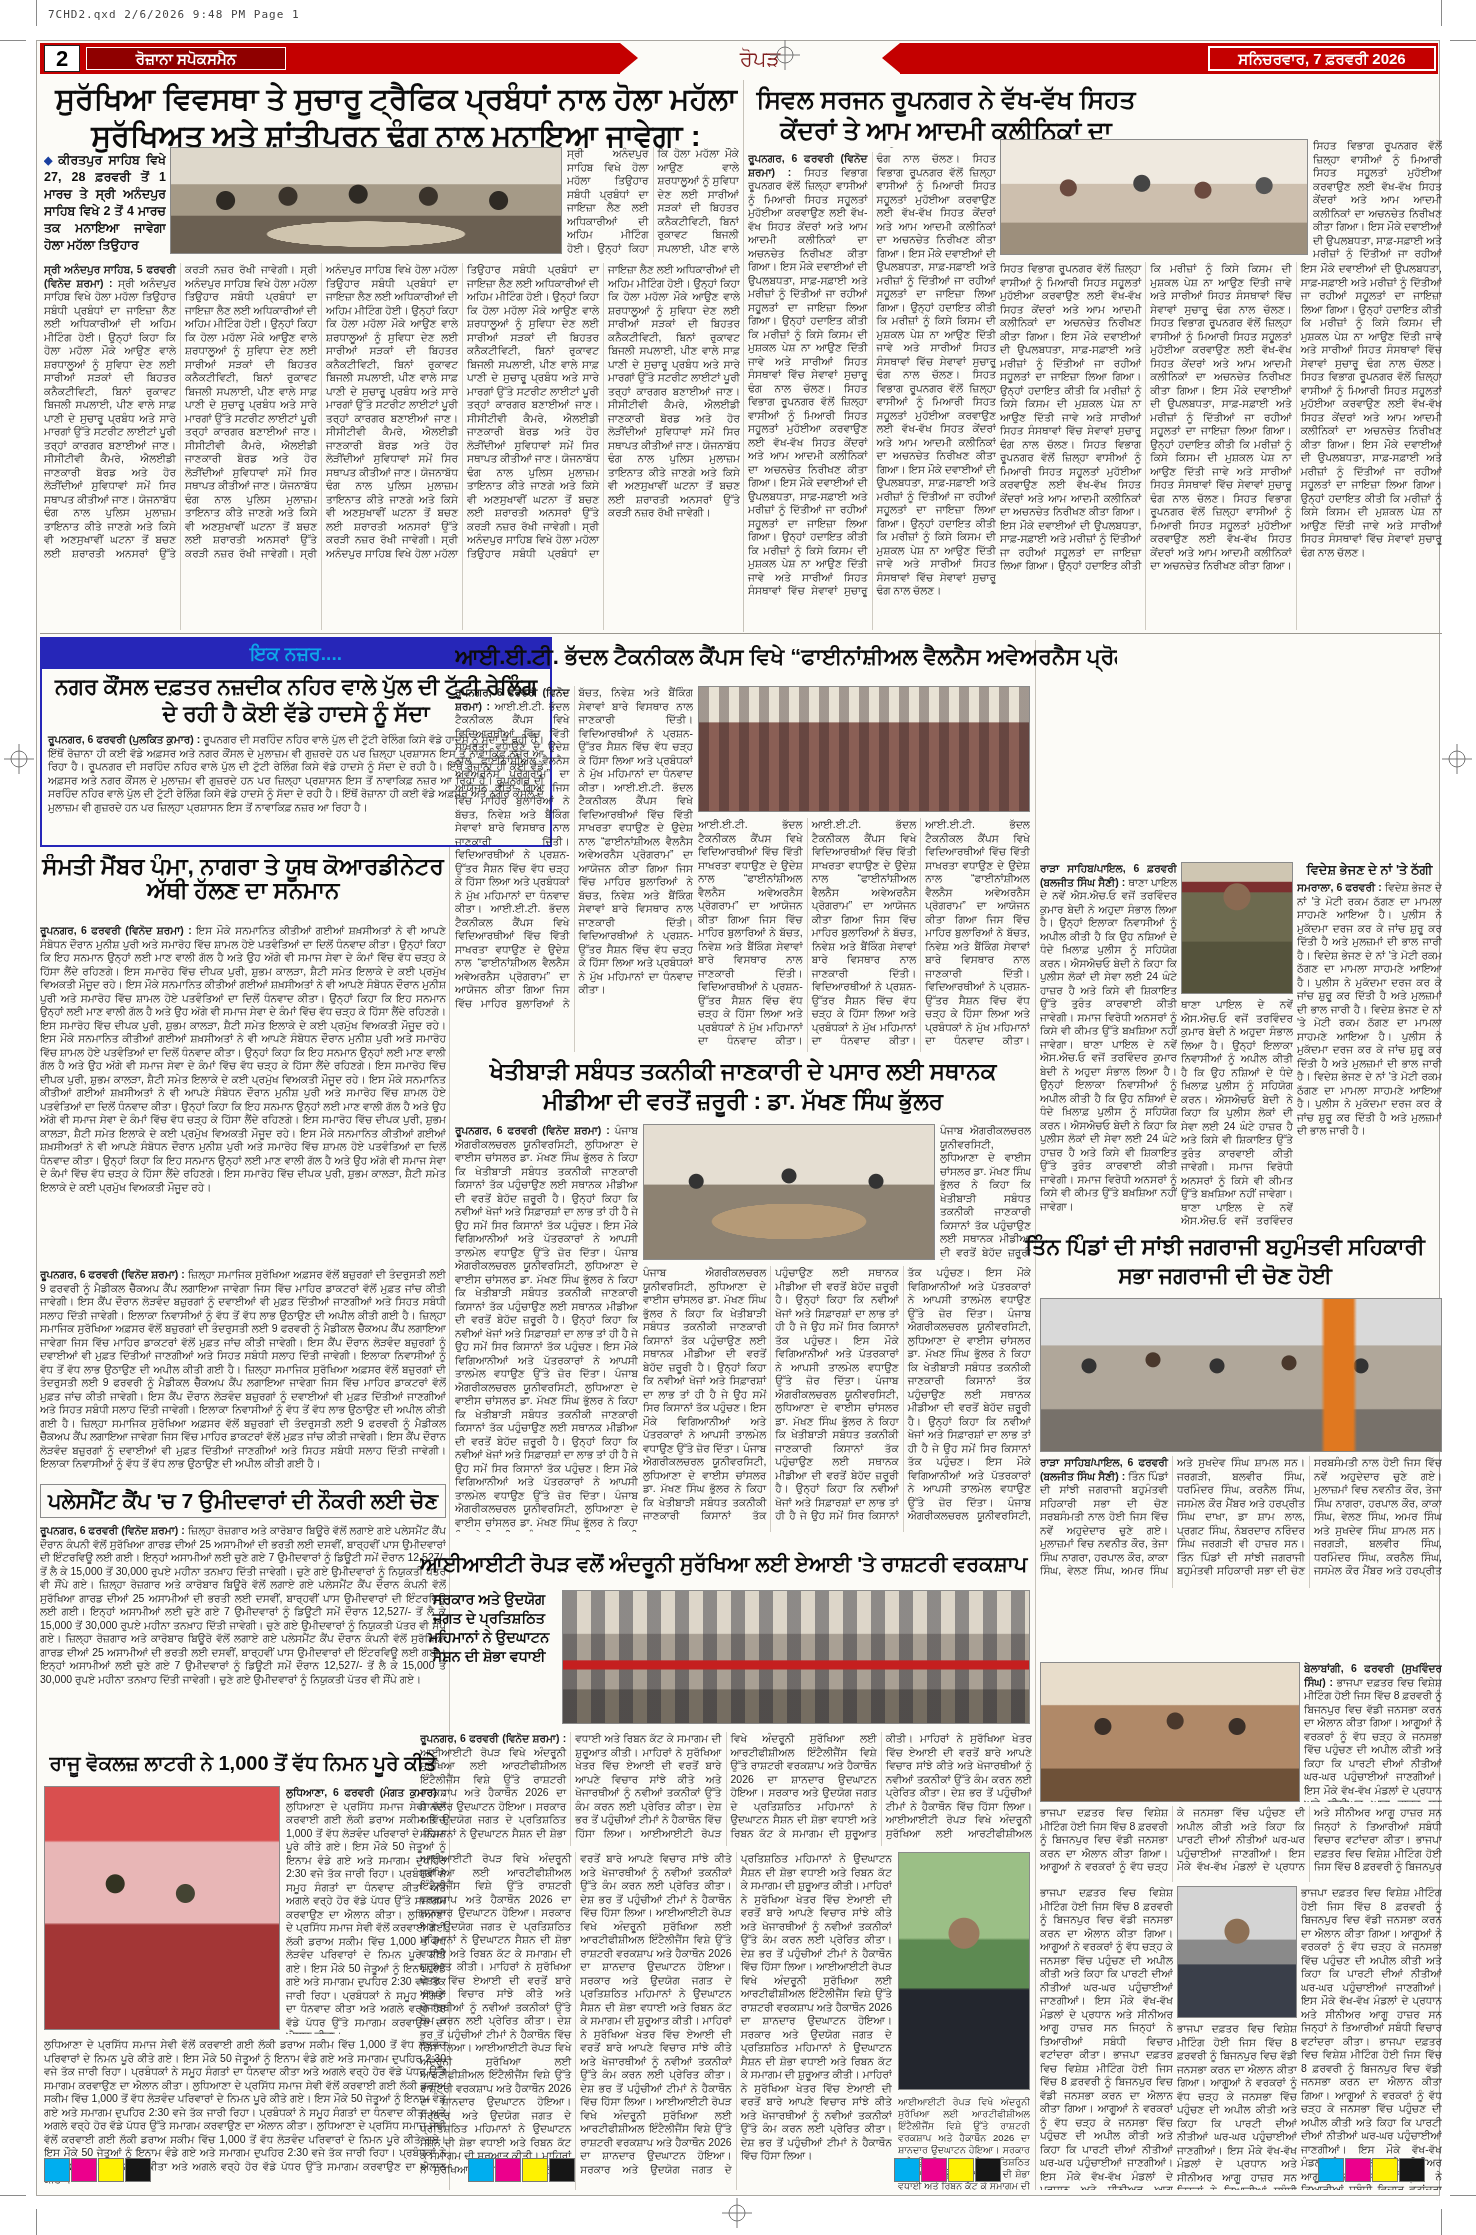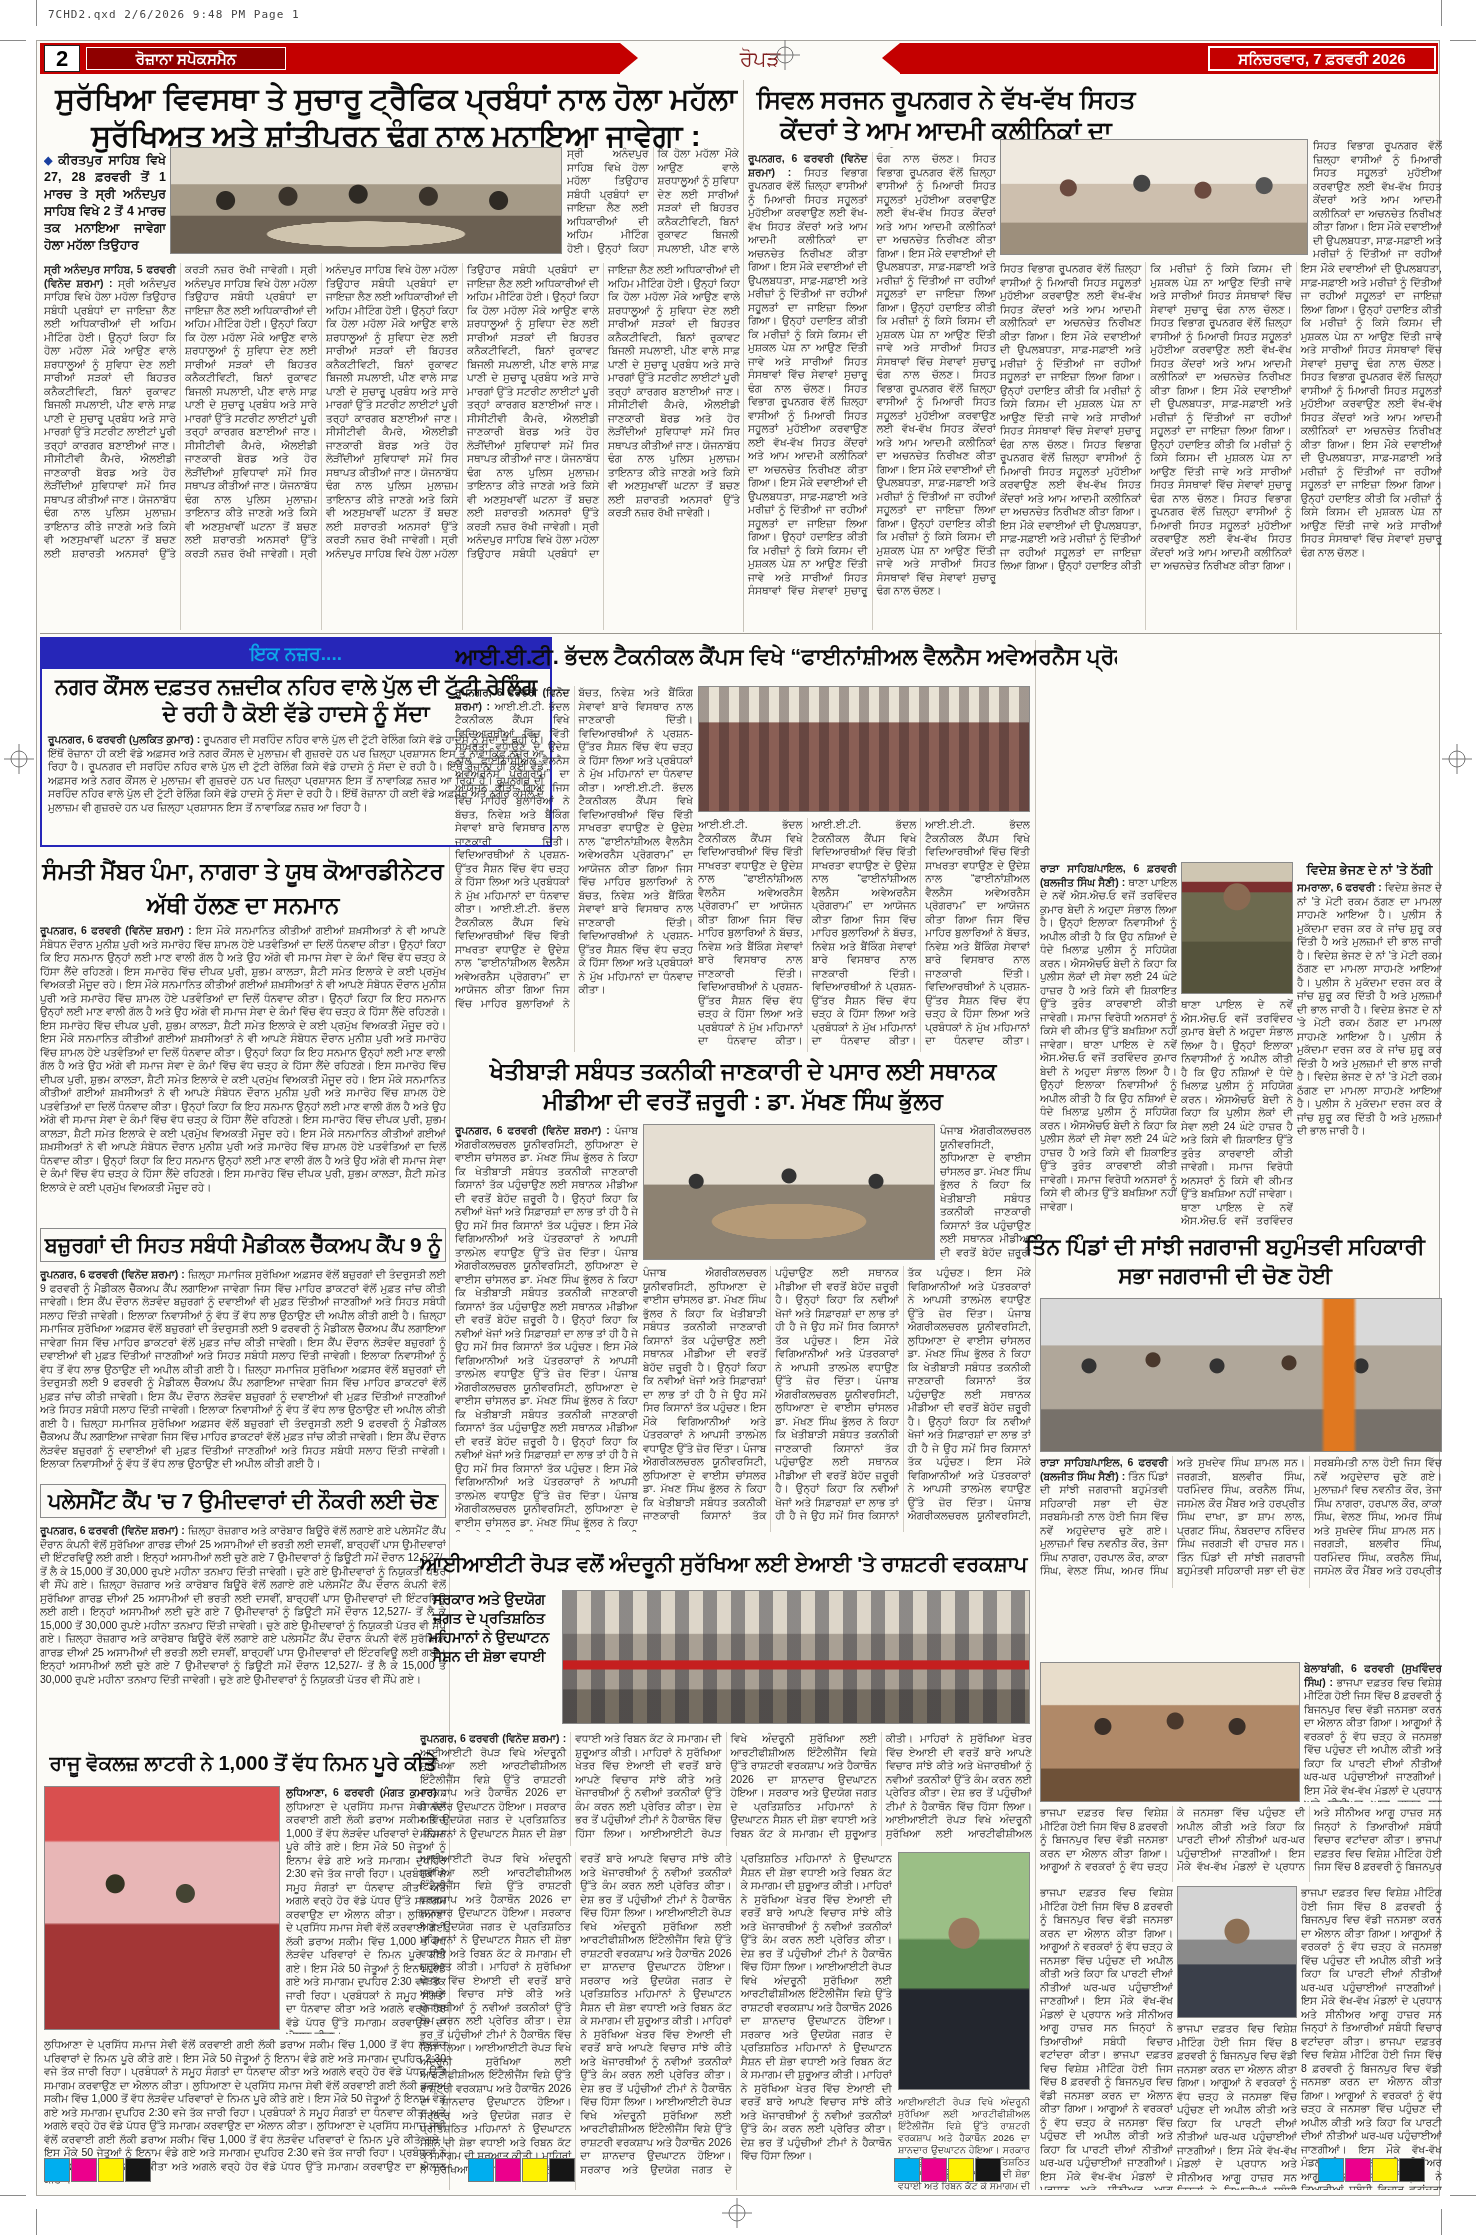--- a/index.html
+++ b/index.html
@@ -156,27 +156,26 @@
 
   <div class="abs nazar-box" style="left:40px;top:637px;width:512px;height:210px">
     <div class="nazar-title">ਇਕ ਨਜ਼ਰ....</div>
     <div class="headline" style="font-size:22px;line-height:27px;padding:4px 6px;height:62px">ਨਗਰ ਕੌਂਸਲ ਦਫ਼ਤਰ ਨਜ਼ਦੀਕ ਨਹਿਰ ਵਾਲੇ ਪੁੱਲ ਦੀ ਟੁੱਟੀ ਰੇਲਿੰਗ ਦੇ ਰਹੀ ਹੈ ਕੋਈ ਵੱਡੇ ਹਾਦਸੇ ਨੂੰ ਸੱਦਾ</div>
     <div class="body-text" style="padding:2px 6px;height:106px">
       <b class="dl">ਰੂਪਨਗਰ, 6 ਫਰਵਰੀ (ਪੁਲਕਿਤ ਕੁਮਾਰ) :</b>
       <span>ਰੂਪਨਗਰ ਦੀ ਸਰਹਿੰਦ ਨਹਿਰ ਵਾਲੇ ਪੁੱਲ ਦੀ ਟੁੱਟੀ ਰੇਲਿੰਗ ਕਿਸੇ ਵੱਡੇ ਹਾਦਸੇ ਨੂੰ ਸੱਦਾ ਦੇ ਰਹੀ ਹੈ। ਇੱਥੋਂ ਰੋਜ਼ਾਨਾ ਹੀ ਕਈ ਵੱਡੇ ਅਫ਼ਸਰ ਅਤੇ ਨਗਰ ਕੌਂਸਲ ਦੇ ਮੁਲਾਜ਼ਮ ਵੀ ਗੁਜ਼ਰਦੇ ਹਨ ਪਰ ਜ਼ਿਲ੍ਹਾ ਪ੍ਰਸ਼ਾਸਨ ਇਸ ਤੋਂ ਨਾਵਾਕਿਫ਼ ਨਜ਼ਰ ਆ ਰਿਹਾ ਹੈ। ਰੂਪਨਗਰ ਦੀ ਸਰਹਿੰਦ ਨਹਿਰ ਵਾਲੇ ਪੁੱਲ ਦੀ ਟੁੱਟੀ ਰੇਲਿੰਗ ਕਿਸੇ ਵੱਡੇ ਹਾਦਸੇ ਨੂੰ ਸੱਦਾ ਦੇ ਰਹੀ ਹੈ। ਇੱਥੋਂ ਰੋਜ਼ਾਨਾ ਹੀ ਕਈ ਵੱਡੇ ਅਫ਼ਸਰ ਅਤੇ ਨਗਰ ਕੌਂਸਲ ਦੇ ਮੁਲਾਜ਼ਮ ਵੀ ਗੁਜ਼ਰਦੇ ਹਨ ਪਰ ਜ਼ਿਲ੍ਹਾ ਪ੍ਰਸ਼ਾਸਨ ਇਸ ਤੋਂ ਨਾਵਾਕਿਫ਼ ਨਜ਼ਰ ਆ ਰਿਹਾ ਹੈ। ਰੂਪਨਗਰ ਦੀ ਸਰਹਿੰਦ ਨਹਿਰ ਵਾਲੇ ਪੁੱਲ ਦੀ ਟੁੱਟੀ ਰੇਲਿੰਗ ਕਿਸੇ ਵੱਡੇ ਹਾਦਸੇ ਨੂੰ ਸੱਦਾ ਦੇ ਰਹੀ ਹੈ। ਇੱਥੋਂ ਰੋਜ਼ਾਨਾ ਹੀ ਕਈ ਵੱਡੇ ਅਫ਼ਸਰ ਅਤੇ ਨਗਰ ਕੌਂਸਲ ਦੇ ਮੁਲਾਜ਼ਮ ਵੀ ਗੁਜ਼ਰਦੇ ਹਨ ਪਰ ਜ਼ਿਲ੍ਹਾ ਪ੍ਰਸ਼ਾਸਨ ਇਸ ਤੋਂ ਨਾਵਾਕਿਫ਼ ਨਜ਼ਰ ਆ ਰਿਹਾ ਹੈ।</span>
     </div>
   </div>
 
-  <div class="abs headline" style="left:40px;top:854px;width:406px;height:64px;font-size:23px;line-height:34px">ਸੰਮਤੀ ਮੈਂਬਰ ਪੰਮਾ, ਨਾਗਰਾ ਤੇ ਯੂਥ ਕੋਆਰਡੀਨੇਟਰ ਅੱਥੀ ਹੱਲਣ ਦਾ ਸਨਮਾਨ</div>
+  <div class="abs headline" style="left:40px;top:854px;width:406px;height:64px;font-size:23px;line-height:24px">ਸੰਮਤੀ ਮੈਂਬਰ ਪੰਮਾ, ਨਾਗਰਾ ਤੇ ਯੂਥ ਕੋਆਰਡੀਨੇਟਰ ਅੱਥੀ ਹੱਲਣ ਦਾ ਸਨਮਾਨ</div>
   <div class="abs body-text" style="left:40px;top:924px;width:406px;height:300px">
     <b class="dl">ਰੂਪਨਗਰ, 6 ਫਰਵਰੀ (ਵਿਨੋਦ ਸ਼ਰਮਾ) :</b>
     <span>ਇਸ ਮੌਕੇ ਸਨਮਾਨਿਤ ਕੀਤੀਆਂ ਗਈਆਂ ਸ਼ਖ਼ਸੀਅਤਾਂ ਨੇ ਵੀ ਆਪਣੇ ਸੰਬੋਧਨ ਦੌਰਾਨ ਮੁਨੀਸ਼ ਪੁਰੀ ਅਤੇ ਸਮਾਰੋਹ ਵਿੱਚ ਸ਼ਾਮਲ ਹੋਏ ਪਤਵੰਤਿਆਂ ਦਾ ਦਿਲੋਂ ਧੰਨਵਾਦ ਕੀਤਾ। ਉਨ੍ਹਾਂ ਕਿਹਾ ਕਿ ਇਹ ਸਨਮਾਨ ਉਨ੍ਹਾਂ ਲਈ ਮਾਣ ਵਾਲੀ ਗੱਲ ਹੈ ਅਤੇ ਉਹ ਅੱਗੇ ਵੀ ਸਮਾਜ ਸੇਵਾ ਦੇ ਕੰਮਾਂ ਵਿੱਚ ਵੱਧ ਚੜ੍ਹ ਕੇ ਹਿੱਸਾ ਲੈਂਦੇ ਰਹਿਣਗੇ। ਇਸ ਸਮਾਰੋਹ ਵਿੱਚ ਦੀਪਕ ਪੁਰੀ, ਸ਼ੁਭਮ ਕਾਲੜਾ, ਸ਼ੈਟੀ ਸਮੇਤ ਇਲਾਕੇ ਦੇ ਕਈ ਪ੍ਰਮੁੱਖ ਵਿਅਕਤੀ ਮੌਜੂਦ ਰਹੇ। ਇਸ ਮੌਕੇ ਸਨਮਾਨਿਤ ਕੀਤੀਆਂ ਗਈਆਂ ਸ਼ਖ਼ਸੀਅਤਾਂ ਨੇ ਵੀ ਆਪਣੇ ਸੰਬੋਧਨ ਦੌਰਾਨ ਮੁਨੀਸ਼ ਪੁਰੀ ਅਤੇ ਸਮਾਰੋਹ ਵਿੱਚ ਸ਼ਾਮਲ ਹੋਏ ਪਤਵੰਤਿਆਂ ਦਾ ਦਿਲੋਂ ਧੰਨਵਾਦ ਕੀਤਾ। ਉਨ੍ਹਾਂ ਕਿਹਾ ਕਿ ਇਹ ਸਨਮਾਨ ਉਨ੍ਹਾਂ ਲਈ ਮਾਣ ਵਾਲੀ ਗੱਲ ਹੈ ਅਤੇ ਉਹ ਅੱਗੇ ਵੀ ਸਮਾਜ ਸੇਵਾ ਦੇ ਕੰਮਾਂ ਵਿੱਚ ਵੱਧ ਚੜ੍ਹ ਕੇ ਹਿੱਸਾ ਲੈਂਦੇ ਰਹਿਣਗੇ। ਇਸ ਸਮਾਰੋਹ ਵਿੱਚ ਦੀਪਕ ਪੁਰੀ, ਸ਼ੁਭਮ ਕਾਲੜਾ, ਸ਼ੈਟੀ ਸਮੇਤ ਇਲਾਕੇ ਦੇ ਕਈ ਪ੍ਰਮੁੱਖ ਵਿਅਕਤੀ ਮੌਜੂਦ ਰਹੇ। ਇਸ ਮੌਕੇ ਸਨਮਾਨਿਤ ਕੀਤੀਆਂ ਗਈਆਂ ਸ਼ਖ਼ਸੀਅਤਾਂ ਨੇ ਵੀ ਆਪਣੇ ਸੰਬੋਧਨ ਦੌਰਾਨ ਮੁਨੀਸ਼ ਪੁਰੀ ਅਤੇ ਸਮਾਰੋਹ ਵਿੱਚ ਸ਼ਾਮਲ ਹੋਏ ਪਤਵੰਤਿਆਂ ਦਾ ਦਿਲੋਂ ਧੰਨਵਾਦ ਕੀਤਾ। ਉਨ੍ਹਾਂ ਕਿਹਾ ਕਿ ਇਹ ਸਨਮਾਨ ਉਨ੍ਹਾਂ ਲਈ ਮਾਣ ਵਾਲੀ ਗੱਲ ਹੈ ਅਤੇ ਉਹ ਅੱਗੇ ਵੀ ਸਮਾਜ ਸੇਵਾ ਦੇ ਕੰਮਾਂ ਵਿੱਚ ਵੱਧ ਚੜ੍ਹ ਕੇ ਹਿੱਸਾ ਲੈਂਦੇ ਰਹਿਣਗੇ। ਇਸ ਸਮਾਰੋਹ ਵਿੱਚ ਦੀਪਕ ਪੁਰੀ, ਸ਼ੁਭਮ ਕਾਲੜਾ, ਸ਼ੈਟੀ ਸਮੇਤ ਇਲਾਕੇ ਦੇ ਕਈ ਪ੍ਰਮੁੱਖ ਵਿਅਕਤੀ ਮੌਜੂਦ ਰਹੇ। ਇਸ ਮੌਕੇ ਸਨਮਾਨਿਤ ਕੀਤੀਆਂ ਗਈਆਂ ਸ਼ਖ਼ਸੀਅਤਾਂ ਨੇ ਵੀ ਆਪਣੇ ਸੰਬੋਧਨ ਦੌਰਾਨ ਮੁਨੀਸ਼ ਪੁਰੀ ਅਤੇ ਸਮਾਰੋਹ ਵਿੱਚ ਸ਼ਾਮਲ ਹੋਏ ਪਤਵੰਤਿਆਂ ਦਾ ਦਿਲੋਂ ਧੰਨਵਾਦ ਕੀਤਾ। ਉਨ੍ਹਾਂ ਕਿਹਾ ਕਿ ਇਹ ਸਨਮਾਨ ਉਨ੍ਹਾਂ ਲਈ ਮਾਣ ਵਾਲੀ ਗੱਲ ਹੈ ਅਤੇ ਉਹ ਅੱਗੇ ਵੀ ਸਮਾਜ ਸੇਵਾ ਦੇ ਕੰਮਾਂ ਵਿੱਚ ਵੱਧ ਚੜ੍ਹ ਕੇ ਹਿੱਸਾ ਲੈਂਦੇ ਰਹਿਣਗੇ। ਇਸ ਸਮਾਰੋਹ ਵਿੱਚ ਦੀਪਕ ਪੁਰੀ, ਸ਼ੁਭਮ ਕਾਲੜਾ, ਸ਼ੈਟੀ ਸਮੇਤ ਇਲਾਕੇ ਦੇ ਕਈ ਪ੍ਰਮੁੱਖ ਵਿਅਕਤੀ ਮੌਜੂਦ ਰਹੇ। ਇਸ ਮੌਕੇ ਸਨਮਾਨਿਤ ਕੀਤੀਆਂ ਗਈਆਂ ਸ਼ਖ਼ਸੀਅਤਾਂ ਨੇ ਵੀ ਆਪਣੇ ਸੰਬੋਧਨ ਦੌਰਾਨ ਮੁਨੀਸ਼ ਪੁਰੀ ਅਤੇ ਸਮਾਰੋਹ ਵਿੱਚ ਸ਼ਾਮਲ ਹੋਏ ਪਤਵੰਤਿਆਂ ਦਾ ਦਿਲੋਂ ਧੰਨਵਾਦ ਕੀਤਾ। ਉਨ੍ਹਾਂ ਕਿਹਾ ਕਿ ਇਹ ਸਨਮਾਨ ਉਨ੍ਹਾਂ ਲਈ ਮਾਣ ਵਾਲੀ ਗੱਲ ਹੈ ਅਤੇ ਉਹ ਅੱਗੇ ਵੀ ਸਮਾਜ ਸੇਵਾ ਦੇ ਕੰਮਾਂ ਵਿੱਚ ਵੱਧ ਚੜ੍ਹ ਕੇ ਹਿੱਸਾ ਲੈਂਦੇ ਰਹਿਣਗੇ। ਇਸ ਸਮਾਰੋਹ ਵਿੱਚ ਦੀਪਕ ਪੁਰੀ, ਸ਼ੁਭਮ ਕਾਲੜਾ, ਸ਼ੈਟੀ ਸਮੇਤ ਇਲਾਕੇ ਦੇ ਕਈ ਪ੍ਰਮੁੱਖ ਵਿਅਕਤੀ ਮੌਜੂਦ ਰਹੇ।</span>
   </div>
 
-  <div class="abs headline boxed-head" style="left:40px;top:1228px;width:406px;height:34px;font-size:21px;line-height:32px">ਬਜ਼ੁਰਗਾਂ ਦੀ ਸਿਹਤ ਸਬੰਧੀ ਮੈਡੀਕਲ ਚੈੱਕਅਪ ਕੈਂਪ 9 ਨੂੰ</div>
   <div class="abs body-text" style="left:40px;top:1268px;width:406px;height:212px">
     <b class="dl">ਰੂਪਨਗਰ, 6 ਫਰਵਰੀ (ਵਿਨੋਦ ਸ਼ਰਮਾ) :</b>
     <span>ਜ਼ਿਲ੍ਹਾ ਸਮਾਜਿਕ ਸੁਰੱਖਿਆ ਅਫ਼ਸਰ ਵੱਲੋਂ ਬਜ਼ੁਰਗਾਂ ਦੀ ਤੰਦਰੁਸਤੀ ਲਈ 9 ਫਰਵਰੀ ਨੂੰ ਮੈਡੀਕਲ ਚੈੱਕਅਪ ਕੈਂਪ ਲਗਾਇਆ ਜਾਵੇਗਾ ਜਿਸ ਵਿੱਚ ਮਾਹਿਰ ਡਾਕਟਰਾਂ ਵੱਲੋਂ ਮੁਫ਼ਤ ਜਾਂਚ ਕੀਤੀ ਜਾਵੇਗੀ। ਇਸ ਕੈਂਪ ਦੌਰਾਨ ਲੋੜਵੰਦ ਬਜ਼ੁਰਗਾਂ ਨੂੰ ਦਵਾਈਆਂ ਵੀ ਮੁਫ਼ਤ ਦਿੱਤੀਆਂ ਜਾਣਗੀਆਂ ਅਤੇ ਸਿਹਤ ਸਬੰਧੀ ਸਲਾਹ ਦਿੱਤੀ ਜਾਵੇਗੀ। ਇਲਾਕਾ ਨਿਵਾਸੀਆਂ ਨੂੰ ਵੱਧ ਤੋਂ ਵੱਧ ਲਾਭ ਉਠਾਉਣ ਦੀ ਅਪੀਲ ਕੀਤੀ ਗਈ ਹੈ। ਜ਼ਿਲ੍ਹਾ ਸਮਾਜਿਕ ਸੁਰੱਖਿਆ ਅਫ਼ਸਰ ਵੱਲੋਂ ਬਜ਼ੁਰਗਾਂ ਦੀ ਤੰਦਰੁਸਤੀ ਲਈ 9 ਫਰਵਰੀ ਨੂੰ ਮੈਡੀਕਲ ਚੈੱਕਅਪ ਕੈਂਪ ਲਗਾਇਆ ਜਾਵੇਗਾ ਜਿਸ ਵਿੱਚ ਮਾਹਿਰ ਡਾਕਟਰਾਂ ਵੱਲੋਂ ਮੁਫ਼ਤ ਜਾਂਚ ਕੀਤੀ ਜਾਵੇਗੀ। ਇਸ ਕੈਂਪ ਦੌਰਾਨ ਲੋੜਵੰਦ ਬਜ਼ੁਰਗਾਂ ਨੂੰ ਦਵਾਈਆਂ ਵੀ ਮੁਫ਼ਤ ਦਿੱਤੀਆਂ ਜਾਣਗੀਆਂ ਅਤੇ ਸਿਹਤ ਸਬੰਧੀ ਸਲਾਹ ਦਿੱਤੀ ਜਾਵੇਗੀ। ਇਲਾਕਾ ਨਿਵਾਸੀਆਂ ਨੂੰ ਵੱਧ ਤੋਂ ਵੱਧ ਲਾਭ ਉਠਾਉਣ ਦੀ ਅਪੀਲ ਕੀਤੀ ਗਈ ਹੈ। ਜ਼ਿਲ੍ਹਾ ਸਮਾਜਿਕ ਸੁਰੱਖਿਆ ਅਫ਼ਸਰ ਵੱਲੋਂ ਬਜ਼ੁਰਗਾਂ ਦੀ ਤੰਦਰੁਸਤੀ ਲਈ 9 ਫਰਵਰੀ ਨੂੰ ਮੈਡੀਕਲ ਚੈੱਕਅਪ ਕੈਂਪ ਲਗਾਇਆ ਜਾਵੇਗਾ ਜਿਸ ਵਿੱਚ ਮਾਹਿਰ ਡਾਕਟਰਾਂ ਵੱਲੋਂ ਮੁਫ਼ਤ ਜਾਂਚ ਕੀਤੀ ਜਾਵੇਗੀ। ਇਸ ਕੈਂਪ ਦੌਰਾਨ ਲੋੜਵੰਦ ਬਜ਼ੁਰਗਾਂ ਨੂੰ ਦਵਾਈਆਂ ਵੀ ਮੁਫ਼ਤ ਦਿੱਤੀਆਂ ਜਾਣਗੀਆਂ ਅਤੇ ਸਿਹਤ ਸਬੰਧੀ ਸਲਾਹ ਦਿੱਤੀ ਜਾਵੇਗੀ। ਇਲਾਕਾ ਨਿਵਾਸੀਆਂ ਨੂੰ ਵੱਧ ਤੋਂ ਵੱਧ ਲਾਭ ਉਠਾਉਣ ਦੀ ਅਪੀਲ ਕੀਤੀ ਗਈ ਹੈ। ਜ਼ਿਲ੍ਹਾ ਸਮਾਜਿਕ ਸੁਰੱਖਿਆ ਅਫ਼ਸਰ ਵੱਲੋਂ ਬਜ਼ੁਰਗਾਂ ਦੀ ਤੰਦਰੁਸਤੀ ਲਈ 9 ਫਰਵਰੀ ਨੂੰ ਮੈਡੀਕਲ ਚੈੱਕਅਪ ਕੈਂਪ ਲਗਾਇਆ ਜਾਵੇਗਾ ਜਿਸ ਵਿੱਚ ਮਾਹਿਰ ਡਾਕਟਰਾਂ ਵੱਲੋਂ ਮੁਫ਼ਤ ਜਾਂਚ ਕੀਤੀ ਜਾਵੇਗੀ। ਇਸ ਕੈਂਪ ਦੌਰਾਨ ਲੋੜਵੰਦ ਬਜ਼ੁਰਗਾਂ ਨੂੰ ਦਵਾਈਆਂ ਵੀ ਮੁਫ਼ਤ ਦਿੱਤੀਆਂ ਜਾਣਗੀਆਂ ਅਤੇ ਸਿਹਤ ਸਬੰਧੀ ਸਲਾਹ ਦਿੱਤੀ ਜਾਵੇਗੀ। ਇਲਾਕਾ ਨਿਵਾਸੀਆਂ ਨੂੰ ਵੱਧ ਤੋਂ ਵੱਧ ਲਾਭ ਉਠਾਉਣ ਦੀ ਅਪੀਲ ਕੀਤੀ ਗਈ ਹੈ।</span>
   </div>
 
   <div class="abs headline boxed-head" style="left:40px;top:1484px;width:406px;height:34px;font-size:21px;line-height:32px">ਪਲੇਸਮੈਂਟ ਕੈਂਪ 'ਚ 7 ਉਮੀਦਵਾਰਾਂ ਦੀ ਨੌਕਰੀ ਲਈ ਚੋਣ</div>
   <div class="abs body-text" style="left:40px;top:1524px;width:406px;height:218px">
     <b class="dl">ਰੂਪਨਗਰ, 6 ਫਰਵਰੀ (ਵਿਨੋਦ ਸ਼ਰਮਾ) :</b>
     <span>ਜ਼ਿਲ੍ਹਾ ਰੋਜ਼ਗਾਰ ਅਤੇ ਕਾਰੋਬਾਰ ਬਿਊਰੋ ਵੱਲੋਂ ਲਗਾਏ ਗਏ ਪਲੇਸਮੈਂਟ ਕੈਂਪ ਦੌਰਾਨ ਕੰਪਨੀ ਵੱਲੋਂ ਸੁਰੱਖਿਆ ਗਾਰਡ ਦੀਆਂ 25 ਅਸਾਮੀਆਂ ਦੀ ਭਰਤੀ ਲਈ ਦਸਵੀਂ, ਬਾਰ੍ਹਵੀਂ ਪਾਸ ਉਮੀਦਵਾਰਾਂ ਦੀ ਇੰਟਰਵਿਊ ਲਈ ਗਈ। ਇਨ੍ਹਾਂ ਅਸਾਮੀਆਂ ਲਈ ਚੁਣੇ ਗਏ 7 ਉਮੀਦਵਾਰਾਂ ਨੂੰ ਡਿਊਟੀ ਸਮੇਂ ਦੌਰਾਨ 12,527/- ਤੋਂ ਲੈ ਕੇ 15,000 ਤੋਂ 30,000 ਰੁਪਏ ਮਹੀਨਾ ਤਨਖ਼ਾਹ ਦਿੱਤੀ ਜਾਵੇਗੀ। ਚੁਣੇ ਗਏ ਉਮੀਦਵਾਰਾਂ ਨੂੰ ਨਿਯੁਕਤੀ ਪੱਤਰ ਵੀ ਸੌਂਪੇ ਗਏ। ਜ਼ਿਲ੍ਹਾ ਰੋਜ਼ਗਾਰ ਅਤੇ ਕਾਰੋਬਾਰ ਬਿਊਰੋ ਵੱਲੋਂ ਲਗਾਏ ਗਏ ਪਲੇਸਮੈਂਟ ਕੈਂਪ ਦੌਰਾਨ ਕੰਪਨੀ ਵੱਲੋਂ ਸੁਰੱਖਿਆ ਗਾਰਡ ਦੀਆਂ 25 ਅਸਾਮੀਆਂ ਦੀ ਭਰਤੀ ਲਈ ਦਸਵੀਂ, ਬਾਰ੍ਹਵੀਂ ਪਾਸ ਉਮੀਦਵਾਰਾਂ ਦੀ ਇੰਟਰਵਿਊ ਲਈ ਗਈ। ਇਨ੍ਹਾਂ ਅਸਾਮੀਆਂ ਲਈ ਚੁਣੇ ਗਏ 7 ਉਮੀਦਵਾਰਾਂ ਨੂੰ ਡਿਊਟੀ ਸਮੇਂ ਦੌਰਾਨ 12,527/- ਤੋਂ ਲੈ ਕੇ 15,000 ਤੋਂ 30,000 ਰੁਪਏ ਮਹੀਨਾ ਤਨਖ਼ਾਹ ਦਿੱਤੀ ਜਾਵੇਗੀ। ਚੁਣੇ ਗਏ ਉਮੀਦਵਾਰਾਂ ਨੂੰ ਨਿਯੁਕਤੀ ਪੱਤਰ ਵੀ ਸੌਂਪੇ ਗਏ। ਜ਼ਿਲ੍ਹਾ ਰੋਜ਼ਗਾਰ ਅਤੇ ਕਾਰੋਬਾਰ ਬਿਊਰੋ ਵੱਲੋਂ ਲਗਾਏ ਗਏ ਪਲੇਸਮੈਂਟ ਕੈਂਪ ਦੌਰਾਨ ਕੰਪਨੀ ਵੱਲੋਂ ਸੁਰੱਖਿਆ ਗਾਰਡ ਦੀਆਂ 25 ਅਸਾਮੀਆਂ ਦੀ ਭਰਤੀ ਲਈ ਦਸਵੀਂ, ਬਾਰ੍ਹਵੀਂ ਪਾਸ ਉਮੀਦਵਾਰਾਂ ਦੀ ਇੰਟਰਵਿਊ ਲਈ ਗਈ। ਇਨ੍ਹਾਂ ਅਸਾਮੀਆਂ ਲਈ ਚੁਣੇ ਗਏ 7 ਉਮੀਦਵਾਰਾਂ ਨੂੰ ਡਿਊਟੀ ਸਮੇਂ ਦੌਰਾਨ 12,527/- ਤੋਂ ਲੈ ਕੇ 15,000 ਤੋਂ 30,000 ਰੁਪਏ ਮਹੀਨਾ ਤਨਖ਼ਾਹ ਦਿੱਤੀ ਜਾਵੇਗੀ। ਚੁਣੇ ਗਏ ਉਮੀਦਵਾਰਾਂ ਨੂੰ ਨਿਯੁਕਤੀ ਪੱਤਰ ਵੀ ਸੌਂਪੇ ਗਏ।</span>
   </div>

